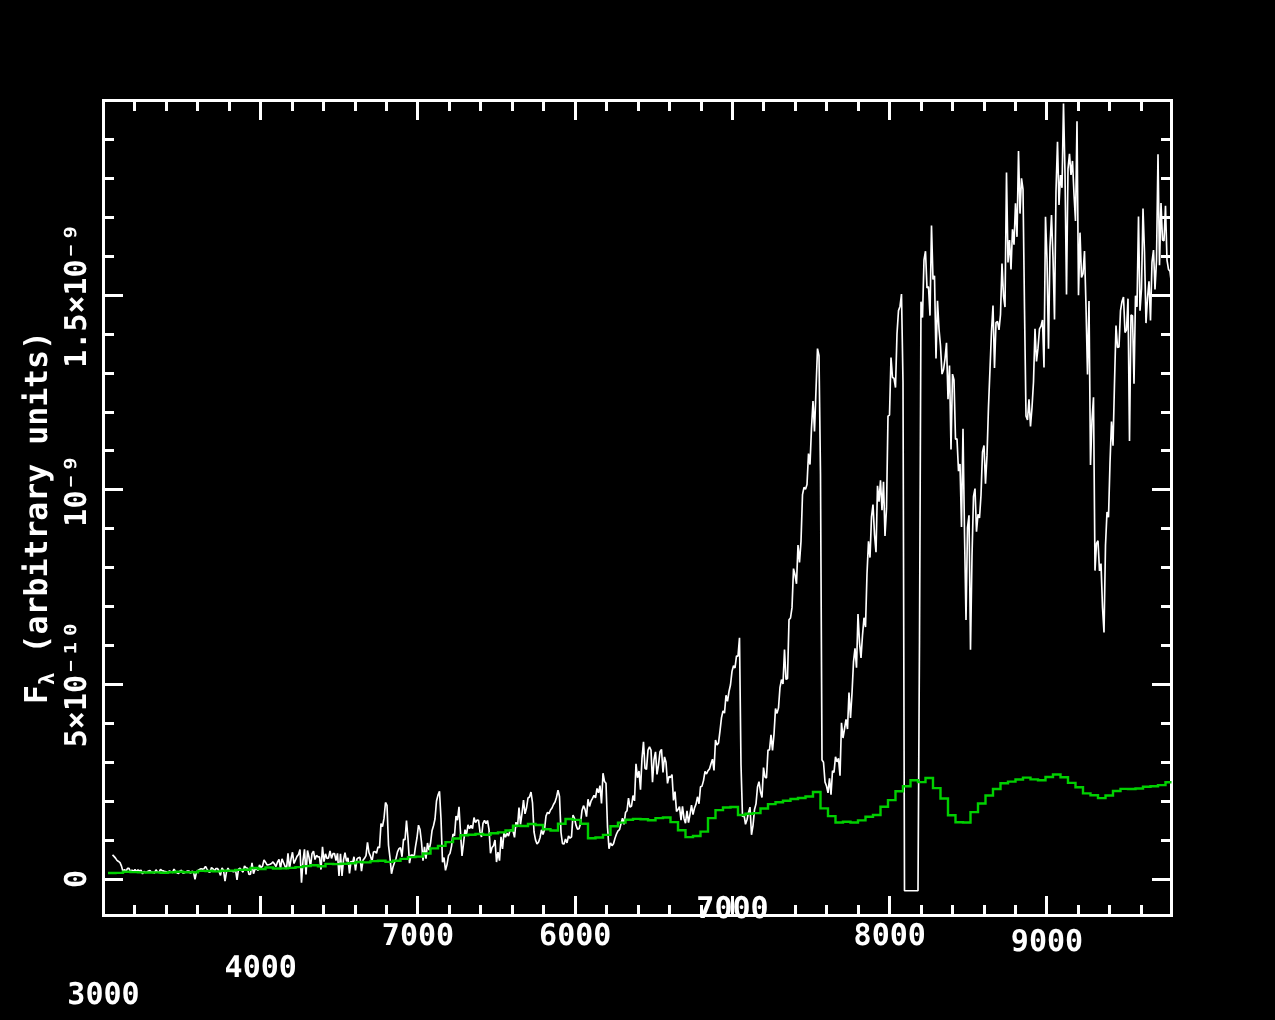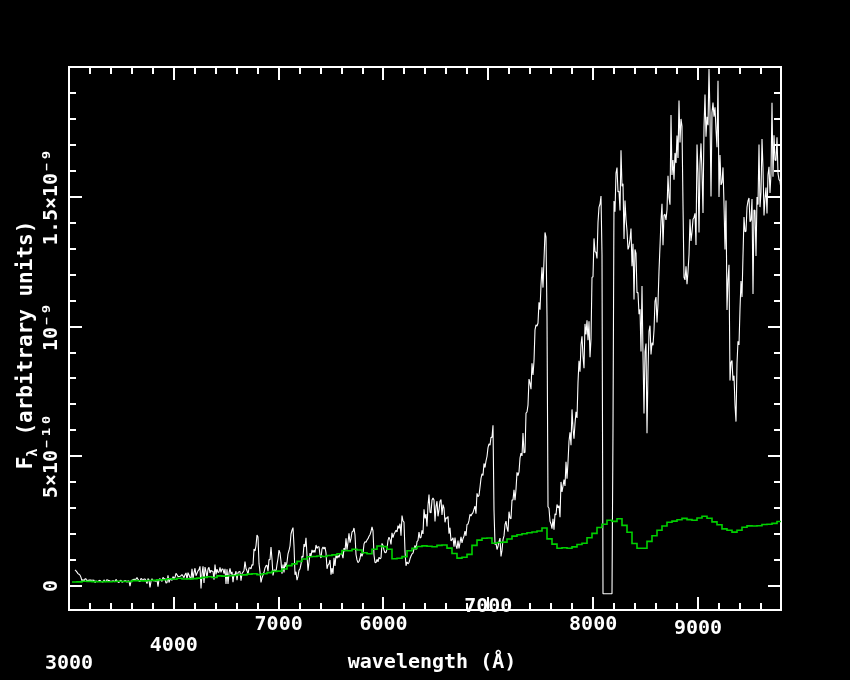--- a/index.html
+++ b/index.html
@@ -27,21 +27,20 @@
 
   <svg id="plot" width="850" height="680">
       <rect x="69" y="67" width="712" height="543" fill="none" stroke="#ffffff" stroke-width="2" shape-rendering="crispEdges"></rect>
       <path d="M69 610V597M69 67V80M173.82921083627798 610V597M173.82921083627798 67V80M278.65842167255596 610V597M278.65842167255596 67V80M383.48763250883394 610V597M383.48763250883394 67V80M488.3168433451119 610V597M488.3168433451119 67V80M593.1460541813899 610V597M593.1460541813899 67V80M697.9752650176679 610V597M697.9752650176679 67V80M89.9658421672556 610V603M89.9658421672556 67V74M110.93168433451119 610V603M110.93168433451119 67V74M131.89752650176678 610V603M131.89752650176678 67V74M152.86336866902238 610V603M152.86336866902238 67V74M194.79505300353355 610V603M194.79505300353355 67V74M215.76089517078915 610V603M215.76089517078915 67V74M236.72673733804476 610V603M236.72673733804476 67V74M257.6925795053004 610V603M257.6925795053004 67V74M299.62426383981153 610V603M299.62426383981153 67V74M320.5901060070671 610V603M320.5901060070671 67V74M341.55594817432274 610V603M341.55594817432274 67V74M362.5217903415783 610V603M362.5217903415783 67V74M404.4534746760895 610V603M404.4534746760895 67V74M425.4193168433451 610V603M425.4193168433451 67V74M446.3851590106007 610V603M446.3851590106007 67V74M467.3510011778563 610V603M467.3510011778563 67V74M509.2826855123675 610V603M509.2826855123675 67V74M530.2485276796231 610V603M530.2485276796231 67V74M551.2143698468788 610V603M551.2143698468788 67V74M572.1802120141342 610V603M572.1802120141342 67V74M614.1118963486455 610V603M614.1118963486455 67V74M635.077738515901 610V603M635.077738515901 67V74M656.0435806831566 610V603M656.0435806831566 67V74M677.0094228504122 610V603M677.0094228504122 67V74M718.9411071849235 610V603M718.9411071849235 67V74M739.906949352179 610V603M739.906949352179 67V74M760.8727915194346 610V603M760.8727915194346 67V74M69 586H82M781 586H768M69 456.29999999999995H82M781 456.29999999999995H768M69 326.59999999999997H82M781 326.59999999999997H768M69 196.89999999999998H82M781 196.89999999999998H768M69 560.06H76M781 560.06H774M69 534.12H76M781 534.12H774M69 508.18H76M781 508.18H774M69 482.24H76M781 482.24H774M69 430.36H76M781 430.36H774M69 404.42H76M781 404.42H774M69 378.48H76M781 378.48H774M69 352.54H76M781 352.54H774M69 300.66H76M781 300.66H774M69 274.71999999999997H76M781 274.71999999999997H774M69 248.77999999999997H76M781 248.77999999999997H774M69 222.83999999999997H76M781 222.83999999999997H774M69 170.95999999999987H76M781 170.95999999999987H774M69 145.01999999999987H76M781 145.01999999999987H774M69 119.07999999999987H76M781 119.07999999999987H774M69 93.13999999999987H76M781 93.13999999999987H774" stroke="#ffffff" stroke-width="2" fill="none" shape-rendering="crispEdges"></path>
       <path d="M75 569.9L76 570.9L77 572.1L78 573.6L79 574.3L80 575.1L81 577.4L82 581.1L83 579.6L84 581.0L85 578.9L86 578.9L87 581.2L88 580.0L89 581.0L90 579.6L91 581.2L92 579.9L93 580.6L94 580.1L95 582.6L96 580.9L97 581.6L98 581.3L99 580.7L100 580.4L101 581.5L102 581.6L103 581.9L104 579.9L105 581.3L106 581.6L107 579.6L108 580.4L109 580.6L110 581.1L111 581.2L112 581.3L113 580.7L114 581.1L115 581.7L116 579.4L117 581.0L118 581.9L119 582.4L120 580.7L121 580.2L122 582.2L123 581.8L124 581.1L125 580.7L126 580.7L127 582.1L128 580.9L129 581.2L130 586.2L131 581.2L132 580.3L133 579.7L134 579.2L135 579.4L136 579.2L137 577.6L138 579.4L139 581.1L140 581.5L141 578.4L142 579.2L143 580.8L144 579.0L145 579.0L146 580.8L147 583.6L148 578.6L149 580.1L150 587.4L151 581.3L152 578.7L153 580.7L154 580.5L155 580.9L156 581.2L157 579.6L158 586.6L159 579.5L160 578.8L161 580.2L162 581.4L163 577.3L164 578.5L165 578.8L166 583.0L167 582.8L168 575.2L169 582.5L170 579.5L171 579.1L172 580.3L173 576.6L174 578.4L175 577.4L176 573.3L177 574.8L178 576.6L179 576.5L180 576.2L181 575.7L182 574.6L183 576.0L184 577.7L185 574.7L186 572.9L187 579.1L188 572.6L189 575.0L190 577.5L191 579.2L192 568.9L193 579.1L194 572.7L195 568.2L196 575.7L197 573.3L198 570.9L199 569.7L200 566.3L201 588.5L202 573.7L203 566.2L204 582.9L205 567.0L206 571.5L207 577.7L208 569.1L209 567.4L210 573.0L211 570.3L212 571.3L213 571.2L214 579.7L215 564.5L216 574.4L217 569.2L218 572.4L219 572.0L220 567.3L221 572.3L222 569.1L223 569.0L224 573.7L225 568.9L226 584.0L227 569.2L228 584.0L229 573.2L230 568.4L231 574.2L232 571.9L233 582.3L234 574.1L235 575.4L236 571.2L237 580.2L238 572.6L239 571.8L240 571.5L241 580.7L242 573.5L243 572.2L244 570.4L245 561.5L246 568.5L247 570.8L248 574.2L249 568.0L250 567.7L251 568.8L252 564.7L253 565.2L254 549.1L255 551.0L256 545.6L257 535.0L258 536.9L259 563.4L260 571.9L261 582.5L262 578.0L263 575.0L264 572.3L265 567.9L266 565.8L267 565.1L268 571.2L269 559.6L270 559.8L271 547.0L272 559.2L273 575.4L274 570.1L275 570.0L276 571.8L277 564.4L278 558.5L279 550.1L280 553.0L281 561.4L282 573.8L283 564.5L284 572.4L285 562.0L286 566.8L287 562.2L288 553.9L289 550.5L290 546.0L291 534.0L292 530.1L293 527.6L294 545.9L295 574.8L296 571.7L297 580.2L298 576.4L299 570.4L300 568.9L301 564.2L302 556.1L303 557.1L304 544.1L305 546.8L306 537.9L307 555.0L308 570.6L309 562.4L310 553.1L311 556.4L312 549.9L313 552.5L314 550.2L315 552.4L316 545.0L317 548.4L318 546.7L319 546.8L320 554.6L321 558.0L322 548.9L323 546.9L324 549.1L325 547.0L326 552.9L327 568.8L328 565.0L329 563.8L330 560.0L331 574.7L332 568.1L333 573.8L334 557.9L335 565.9L336 555.1L337 558.2L338 555.4L339 557.4L340 553.6L341 553.5L342 553.8L343 558.2L344 548.1L345 551.3L346 538.4L347 549.6L348 542.3L349 533.4L350 542.6L351 538.7L352 532.0L353 531.3L354 528.0L355 535.2L356 554.5L357 559.9L358 562.6L359 561.5L360 558.5L361 553.2L362 556.3L363 553.1L364 544.0L365 541.6L366 542.4L367 540.0L368 538.7L369 536.3L370 534.7L371 531.5L372 526.8L373 531.0L374 555.0L375 562.5L376 562.6L377 559.3L378 561.9L379 557.3L380 558.8L381 557.9L382 543.4L383 545.5L384 550.1L385 552.8L386 552.5L387 549.1L388 540.3L389 537.1L390 539.6L391 544.4L392 532.8L393 537.6L394 534.1L395 532.2L396 530.2L397 531.9L398 525.6L399 528.5L400 523.7L401 535.7L402 515.5L403 521.0L404 522.2L405 551.5L406 565.8L407 561.9L408 563.8L409 562.5L410 558.8L411 556.0L412 553.9L413 553.1L414 549.1L415 545.4L416 549.6L417 541.7L418 540.5L419 532.1L420 538.1L421 537.4L422 530.4L423 533.9L424 509.2L425 518.5L426 514.0L427 526.5L428 505.5L429 494.6L430 512.2L431 512.9L432 500.1L433 497.9L434 500.1L435 521.5L436 506.5L437 501.2L438 516.3L439 509.9L440 501.2L441 499.6L442 514.9L443 504.6L444 508.2L445 522.3L446 517.6L447 518.3L448 516.4L449 533.6L450 527.7L451 540.9L452 539.7L453 537.8L454 546.8L455 537.6L456 545.6L457 548.8L458 540.5L459 548.4L460 542.9L461 536.8L462 543.0L463 538.7L464 536.1L465 531.2L466 535.8L467 524.5L468 524.1L469 520.4L470 514.3L471 516.0L472 513.8L473 512.6L474 509.1L475 506.1L476 513.6L477 493.3L478 496.7L479 495.4L480 487.3L481 478.4L482 473.9L483 475.4L484 463.5L485 467.5L486 461.0L487 456.5L488 447.6L489 443.8L490 445.3L491 437.3L492 437.4L493 425.2L494 510.0L495 544.5L496 543.1L497 549.5L498 546.5L499 541.6L500 538.1L501 556.5L502 550.4L503 539.7L504 535.9L505 524.7L506 521.1L507 528.0L508 531.7L509 511.7L510 518.1L511 518.7L512 500.1L513 500.0L514 489.9L515 500.3L516 489.4L517 472.4L518 475.6L519 471.9L520 458.2L521 453.1L522 455.9L523 433.0L524 452.9L525 452.3L526 413.2L527 412.0L528 405.1L529 379.1L530 383.2L531 389.2L532 363.3L533 375.0L534 360.9L535 329.8L536 324.9L537 326.2L538 323.0L539 302.4L540 309.7L541 285.3L542 267.4L543 287.6L544 259.9L545 232.4L546 237.1L547 316.5L548 506.7L549 508.2L550 521.3L551 524.0L552 528.6L553 518.9L554 529.8L555 513.9L556 514.9L557 504.5L558 507.9L559 505.6L560 517.2L561 481.9L562 492.0L563 486.0L564 479.6L565 486.0L566 461.7L567 478.6L568 462.1L569 441.3L570 432.2L571 445.2L572 409.4L573 428.4L574 438.6L575 423.5L576 411.8L577 418.0L578 382.5L579 360.9L580 371.7L581 344.6L582 336.4L583 356.4L584 368.2L585 323.9L586 334.4L587 320.2L588 340.2L589 321.2L590 357.3L591 339.1L592 277.4L593 276.7L594 238.4L595 251.7L596 252.2L597 258.4L598 222.4L599 207.1L600 204.3L601 196.0L602 255.0L603 593.8L604 593.8L605 593.8L606 593.8L607 593.8L608 593.8L609 593.8L610 593.8L611 593.8L612 593.8L613 427.4L614 201.1L615 211.7L616 173.2L617 167.5L618 191.9L619 191.2L620 210.4L621 150.3L622 186.3L623 183.8L624 239.0L625 200.5L626 219.4L627 230.6L628 249.4L629 246.5L630 239.2L631 228.5L632 266.2L633 243.7L634 299.6L635 249.4L636 253.3L637 292.8L638 292.6L639 314.1L640 309.3L641 351.4L642 285.9L643 355.4L644 413.4L645 351.7L646 343.5L647 433.2L648 370.9L649 331.0L650 325.7L651 354.4L652 342.8L653 345.3L654 330.2L655 301.3L656 297.0L657 322.4L658 303.6L659 271.1L660 246.1L661 220.8L662 203.7L663 245.3L664 215.1L665 214.3L666 219.9L667 209.7L668 175.7L669 197.2L670 204.7L671 115.0L672 175.0L673 160.0L674 179.7L675 152.9L676 163.1L677 135.5L678 157.9L679 100.6L680 142.4L681 118.9L682 126.3L683 205.6L684 277.3L685 279.9L686 266.2L687 284.3L688 271.6L689 254.7L690 219.2L691 241.0L692 232.1L693 219.2L694 217.5L695 213.3L696 245.0L697 144.5L698 172.9L699 232.5L700 164.4L701 143.4L702 171.7L703 213.0L704 127.3L705 94.5L706 136.7L707 116.7L708 125.2L709 69.0L710 115.8L711 196.4L712 112.6L713 102.6L714 116.6L715 107.3L716 129.7L717 147.3L718 80.8L719 196.9L720 155.1L721 184.9L722 182.5L723 167.4L724 204.1L725 249.6L726 200.6L727 310.0L728 279.8L729 264.8L730 380.4L731 362.3L732 360.5L733 380.6L734 375.7L735 405.0L736 421.6L737 363.5L738 341.3L739 344.9L740 308.7L741 281.1L742 297.1L743 255.4L744 217.0L745 231.6L746 231.3L747 207.1L748 201.0L749 198.0L750 221.7L751 219.9L752 199.1L753 294.0L754 210.0L755 210.5L756 255.9L757 197.1L758 204.6L759 144.4L760 207.1L761 192.5L762 139.0L763 168.3L764 215.4L765 198.7L766 187.5L767 213.6L768 174.7L769 166.7L770 193.0L771 173.6L772 102.8L773 176.8L774 135.3L775 160.0L776 160.5L777 137.2L778 173.4L779 179.6L780 180.9L781 189.8" stroke="#ffffff" stroke-width="1.1" fill="none" stroke-linejoin="bevel"></path>
       <path d="M72 582.0H77V581.9H82V581.2H87V581.4H92V581.6H97V581.7H102V581.6H107V581.8H112V581.5H117V581.2H122V581.5H127V581.5H132V580.6H137V580.7H142V580.9H147V580.5H152V580.4H157V579.9H162V579.8H167V578.7H172V579.3H177V578.3H182V579.0H187V578.9H192V578.6H197V578.1H202V577.4H207V576.8H212V577.5H217V575.9H222V576.1H227V575.8H232V575.5H237V574.7H242V574.9H247V574.1H252V573.8H257V574.6H262V573.8H267V572.6H272V571.4H277V571.1H282V569.0H287V565.6H292V563.9H297V561.4H302V559.0H307V556.8H312V556.5H317V556.0H322V556.5H327V555.5H332V554.9H337V553.7H342V550.5H347V550.7H352V549.3H357V550.0H362V552.8H367V553.7H372V549.2H377V546.0H382V546.6H387V549.2H392V558.8H397V558.3H402V556.6H407V550.8H412V548.4H417V546.5H422V545.9H427V546.2H432V546.8H437V545.4H442V545.0H447V548.1H452V553.5H457V558.1H462V557.3H467V554.4H472V545.4H477V540.1H482V538.3H487V538.0H492V543.3H497V542.5H502V542.1H507V539.0H512V536.1H517V534.8H522V533.8H527V532.7H532V532.0H537V531.0H542V528.0H547V538.9H552V544.1H557V548.3H562V547.8H567V548.3H572V546.9H577V544.5H582V543.3H587V537.8H592V533.4H597V527.5H602V524.2H607V520.2H612V521.4H617V518.7H622V525.4H627V532.3H632V543.5H637V548.2H642V548.3H647V541.4H652V535.7H657V530.3H662V526.0H667V522.2H672V521.1H677V519.7H682V518.4H687V519.6H692V520.2H697V518.0H702V516.3H707V518.2H712V521.9H717V524.8H722V528.9H727V530.2H732V532.1H737V530.3H742V527.3H747V525.9H752V526.0H757V525.7H762V524.5H767V524.2H772V523.4H777V521.5H781" stroke="#00d000" stroke-width="1.6" fill="none"></path>
     </svg>
 
   <div id="yaxis-title"><span>F</span><span class="sub">λ</span><span> (arbitrary units)</span></div>
 
-  <div id="xaxis-title">wavelength (Å)</div>
 
   <div id="ticklabels">
       <div class="tick-label x" style="left: 69px; top: 611px; margin-top: 39px;">3000</div>
       <div class="tick-label x" style="left: 173.829px; top: 632px; text-align: center;">4000</div>
       <div class="tick-label x" style="left: 278.658px; top: 611px;">7000</div>
       <div class="tick-label x" style="left: 383.488px; top: 611px;">6000</div>
       <div class="tick-label x" style="left: 488.317px; top: 593px;">7000</div>
       <div class="tick-label x" style="left: 593.146px; top: 611px;">8000</div>
       <div class="tick-label x" style="left: 697.975px; top: 615px;">9000</div>
       <div class="tick-label y" style="left: 50px; top: 586px;">0</div>

